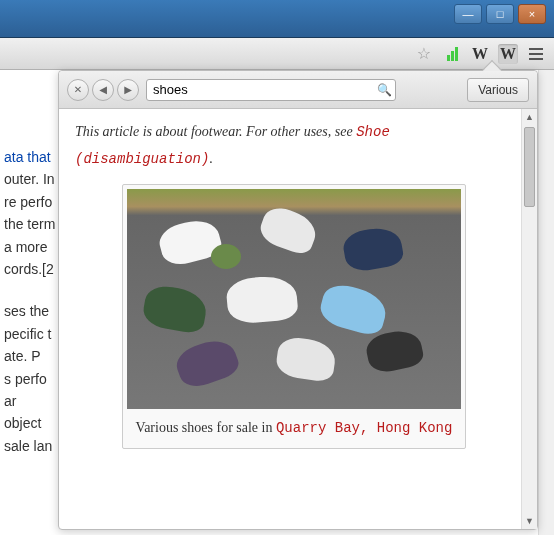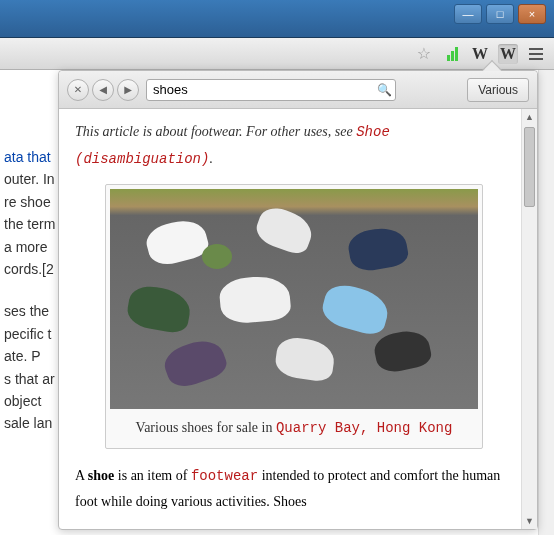--- a/index.html
+++ b/index.html
@@ -37,21 +37,21 @@
 .popup-content { flex: 1; overflow-y: auto; padding: 10px 16px; font-size: 14px; line-height: 1.9; font-family: Georgia, serif; position: relative; }
 .popup-scrollbar { position: absolute; right: 0; top: 38px; bottom: 0; width: 16px; background: #f0f0f0; border-left: 1px solid #ddd; }
 .scroll-thumb { position: absolute; top: 18px; left: 2px; right: 2px; height: 80px; background: #c8c8c8; border: 1px solid #a8a8a8; border-radius: 2px; }
 .scroll-arrow { position: absolute; left: 0; right: 0; height: 16px; display: flex; align-items: center; justify-content: center; font-size: 9px; color: #666; }
 .scroll-arrow.up { top: 0; }
 .scroll-arrow.down { bottom: 0; }
 
 .hatnote { font-style: italic; color: #333; margin-bottom: 12px; }
 .wikilink { color: #b91c1c; text-decoration: none; font-family: Liberation Mono, monospace; }
 
-.thumb { border: 1px solid #ccc; background: #f9f9f9; padding: 4px; width: 378px; margin: 0 auto 14px; border-radius: 2px; }
+.thumb { border: 1px solid #ccc; background: #f9f9f9; padding: 4px; width: 344px; margin: 0 auto 14px; border-radius: 2px; }
 .thumb-img { width: 100%; height: 220px; background: #888; display: block; position: relative; overflow: hidden; }
 .thumb-caption { text-align: center; font-size: 14px; padding: 6px 4px 2px; color: #333; }
 
 .shoe-pile { position: absolute; inset: 0; background: linear-gradient(180deg, #8a9a4a 0%, #a89060 8%, #666 12%, #777 100%); }
 .shoe { position: absolute; border-radius: 40% 50% 30% 40%; }
 
 .content-right-edge { position: absolute; top: 70px; right: 0; width: 16px; height: 465px; background: #f0f0f0; border-left: 1px solid #ddd; }
 </style>
 </head>
 <body>
@@ -81,29 +81,29 @@
         <span class="menu-line"></span>
         <span class="menu-line"></span>
     </span>
   </span>
 </div>
 
 <div class="bg-page">
   <div style="height:70px"></div>
   <span class="link">ata that</span><br>
   <span>outer. In</span><br>
-  <span>re shoe</span><br>
+  <span>re perfo</span><br>
   <span>the term</span><br>
   <span>a more</span><br>
   <span>cords.[2</span><br>
   <div style="height:20px"></div>
   <span>ses the</span><br>
   <span>pecific t</span><br>
   <span>ate. P</span><br>
-  <span>s that ar</span><br>
+  <span>s perfo ar</span><br>
   <span>object</span><br>
   <span>sale lan</span>
 </div>
 
 <div class="content-right-edge"></div>
 
 <div class="popup">
   <div class="popup-pointer"></div>
 
   <div class="popup-toolbar">
@@ -138,23 +138,20 @@
           <div class="shoe" style="left:45%;top:68%;width:58px;height:40px;background:#e5e5e5;transform:rotate(8deg)"></div>
           <div class="shoe" style="left:72%;top:65%;width:55px;height:38px;background:#333;transform:rotate(-12deg)"></div>
           <div class="shoe" style="left:25%;top:25%;width:30px;height:25px;background:#6a8a4a;border-radius:50%"></div>
         </div>
       </div>
       <div class="thumb-caption">
         <span>Various shoes for sale in </span><a class="wikilink">Quarry Bay, Hong Kong</a>
       </div>
     </div>
 
-    <p>
-      <span>A </span><b>shoe</b><span> is an item of </span><a class="wikilink">footwear</a><span> intended to protect and comfort the human foot while doing various activities. Shoes</span>
-    </p>
   </div>
 
   <div class="popup-scrollbar">
     <div class="scroll-arrow up">▲</div>
     <div class="scroll-thumb"></div>
     <div class="scroll-arrow down">▼</div>
   </div>
 </div>
 
 </body></html>

